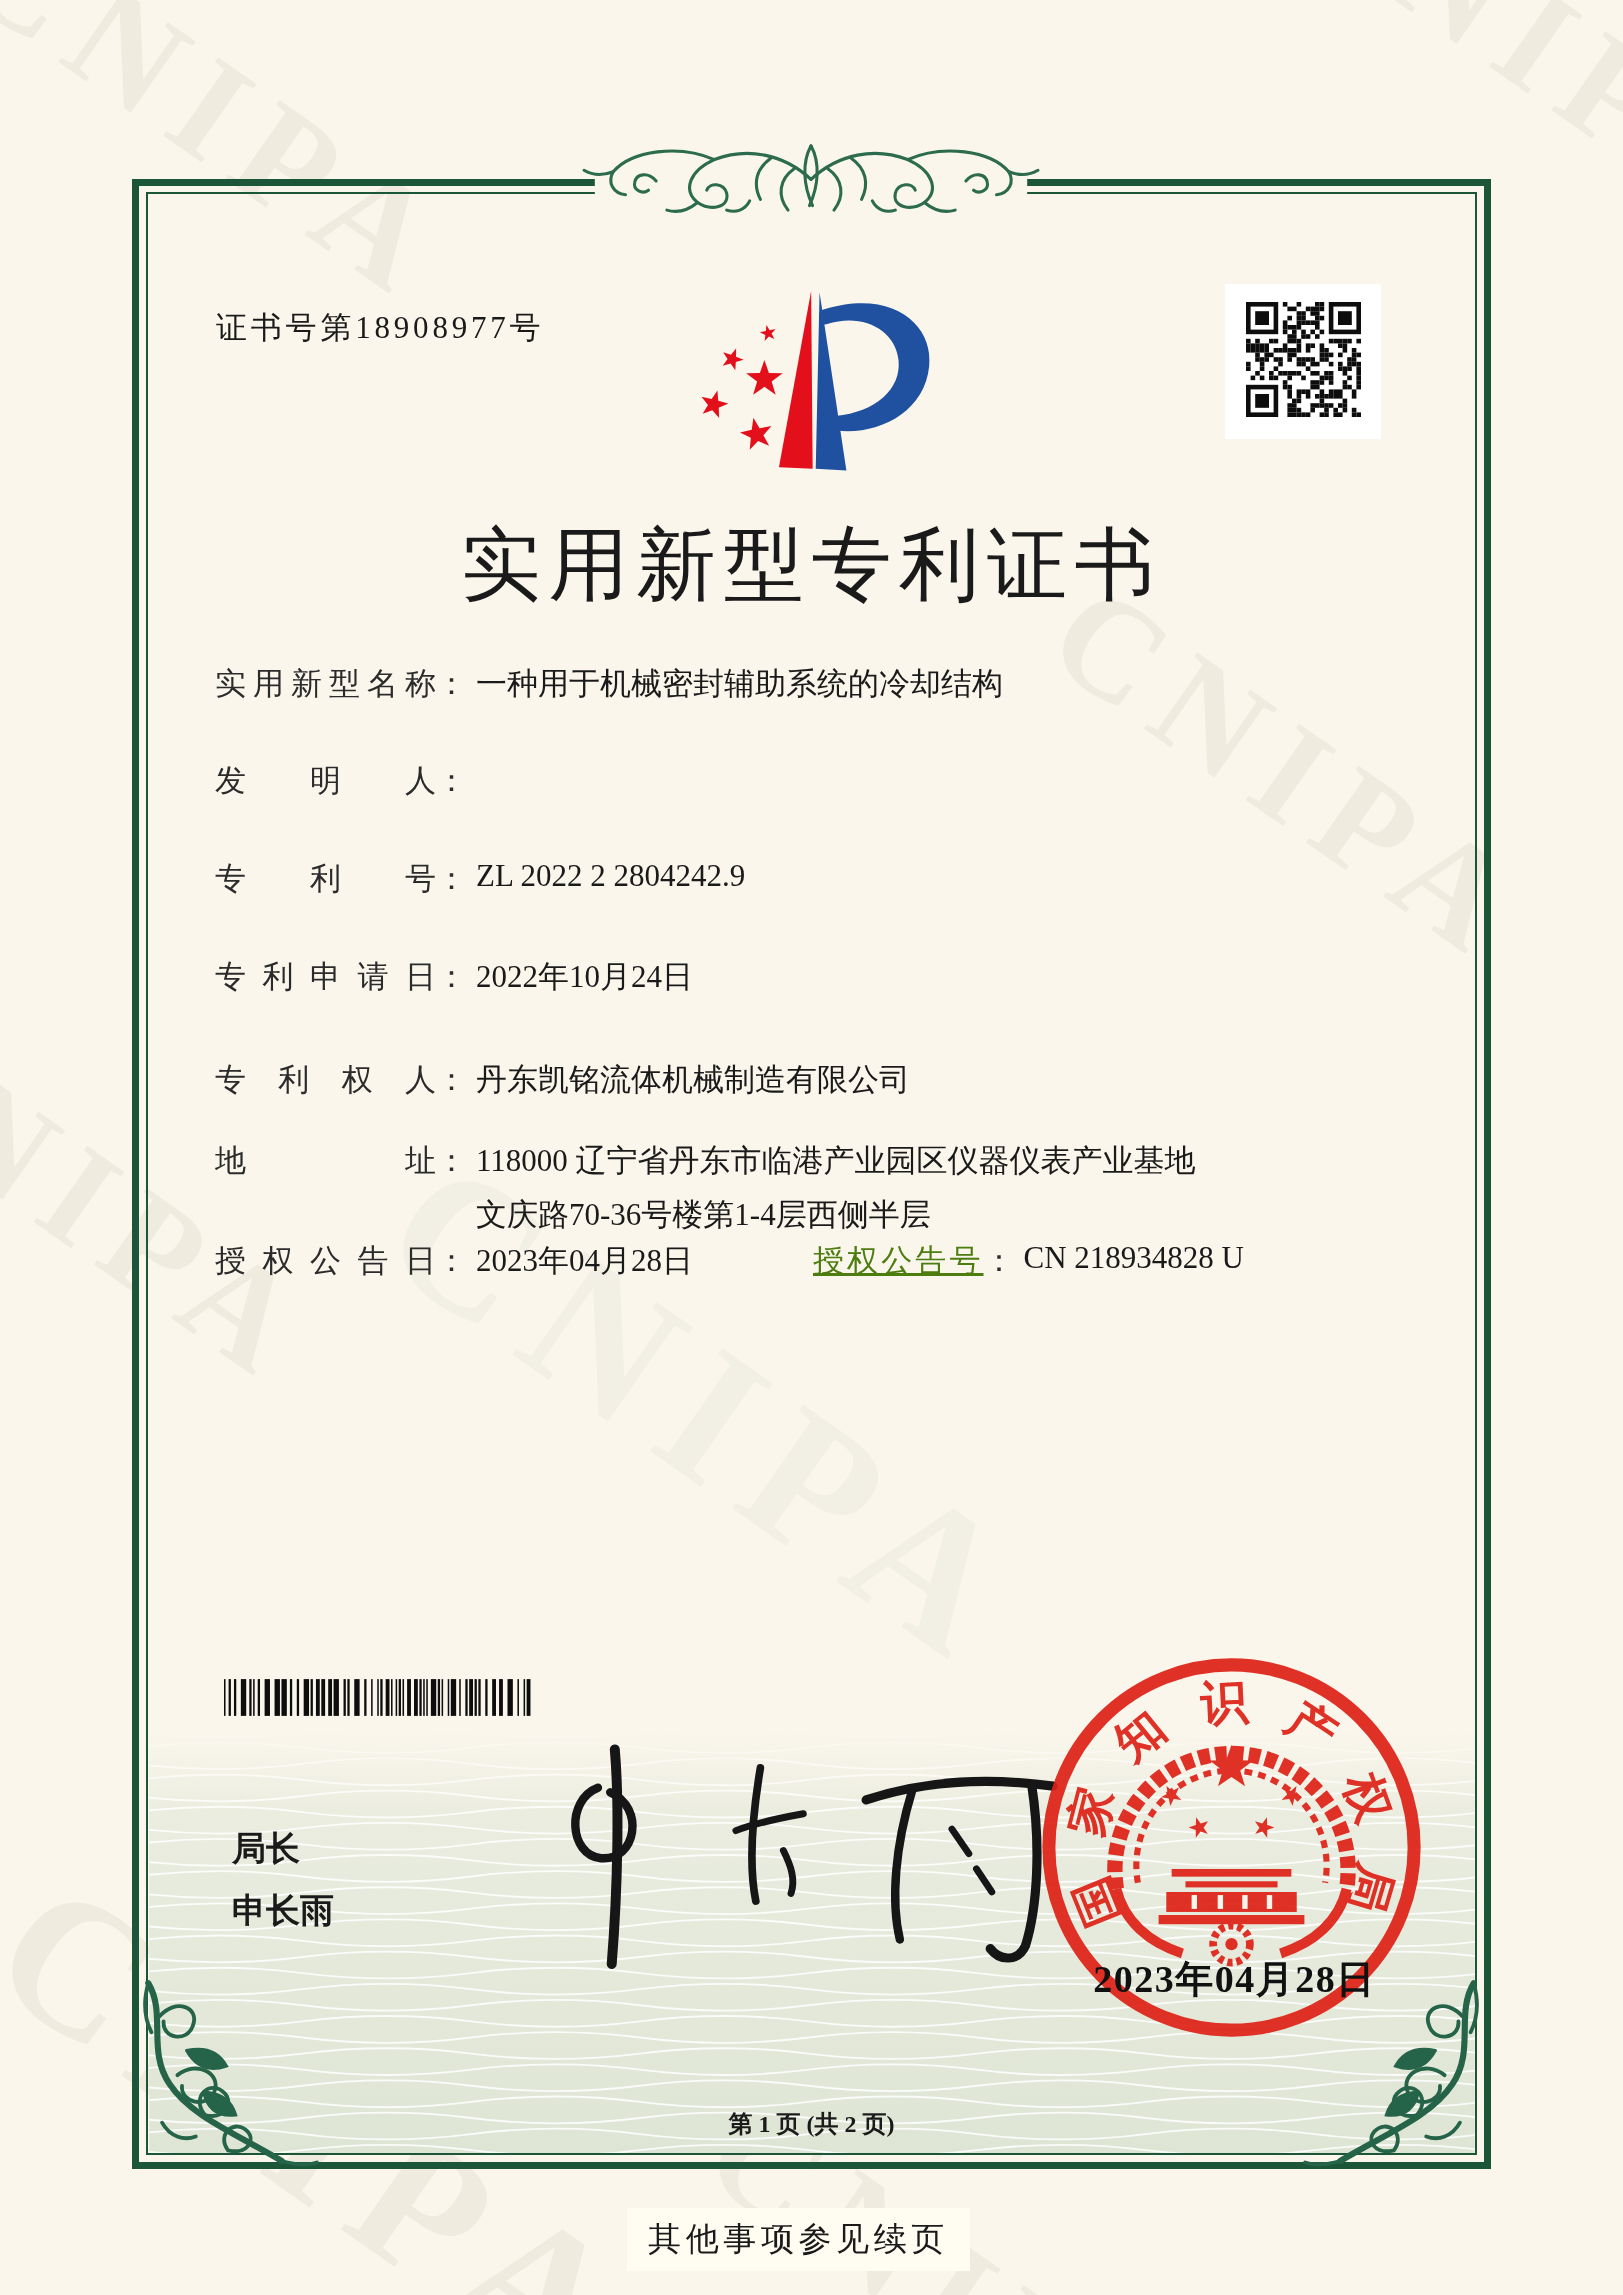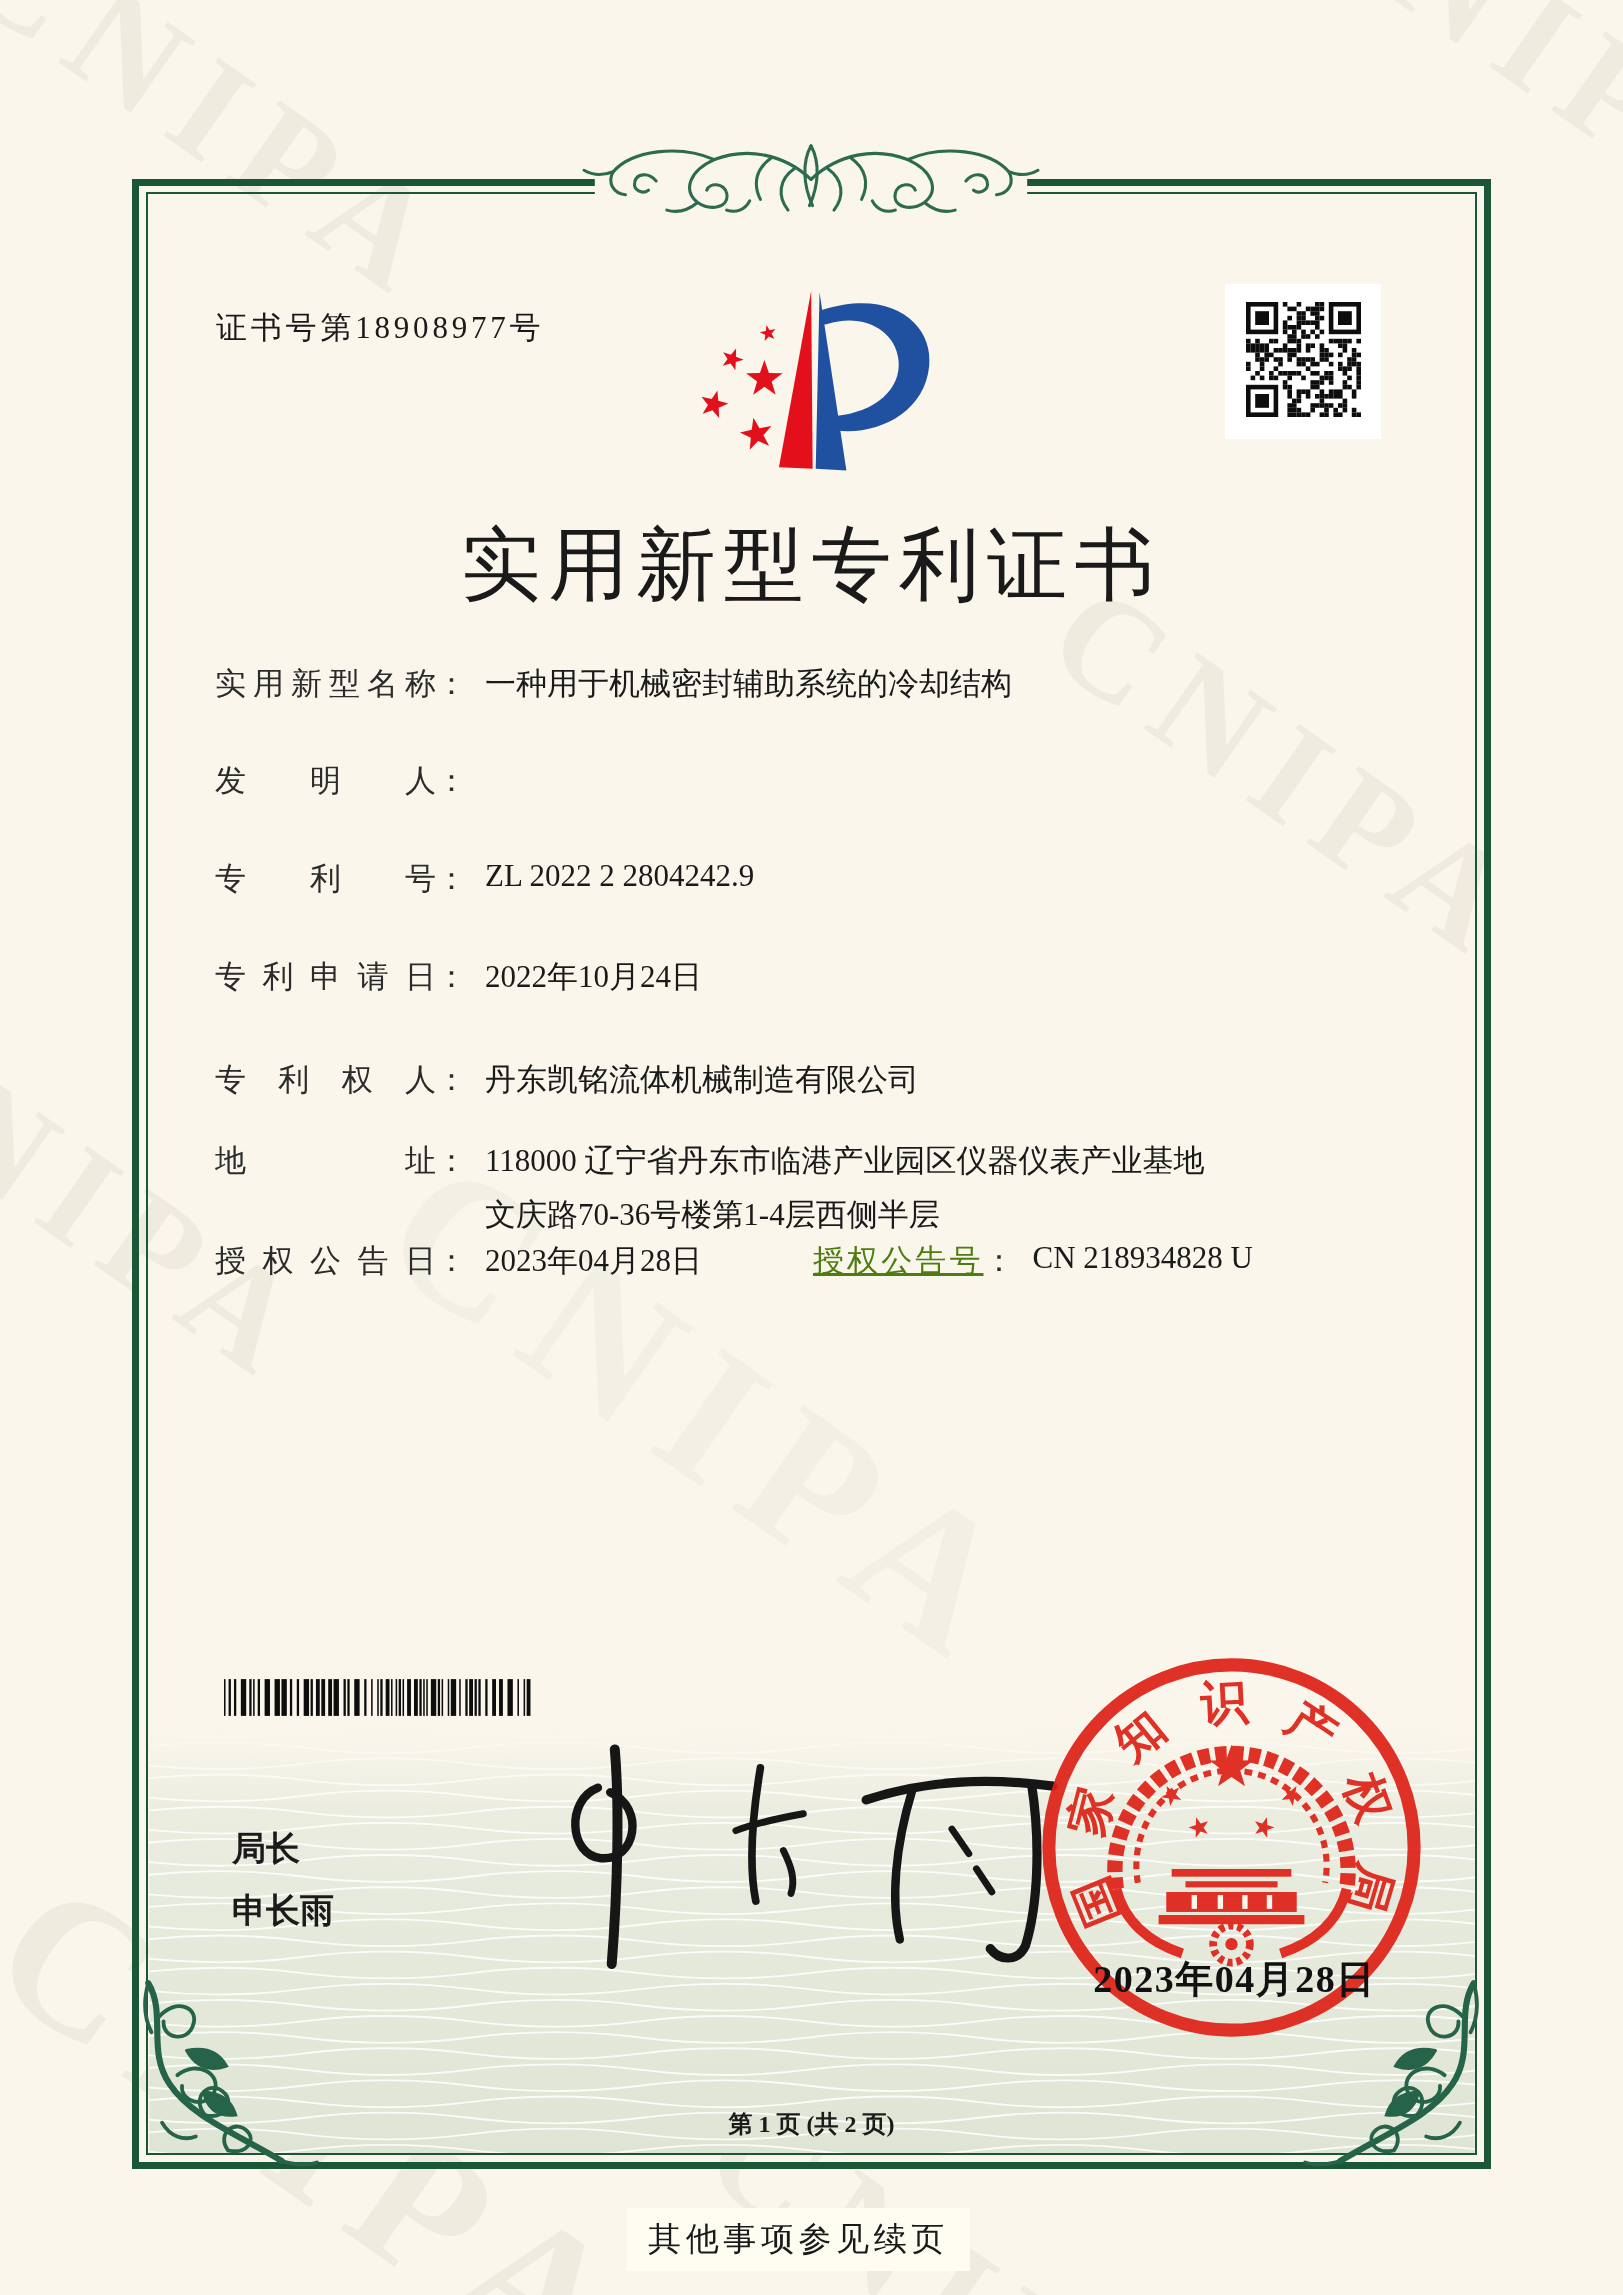--- a/index.html
+++ b/index.html
@@ -25,21 +25,21 @@
   
   .cert-no{position:absolute;left:216px;top:307px;font-size:31px;letter-spacing:3.8px;}
   .title{position:absolute;left:0;width:1623px;top:512px;text-align:center;
     font-size:80px;font-weight:normal;letter-spacing:7.7px;}
   
   .fields{position:absolute;left:215px;top:663px;width:1200px;font-size:31px;}
   .frow{position:absolute;left:0;display:flex;align-items:flex-start;white-space:nowrap;}
   .jlabel{display:flex;justify-content:space-between;width:221px;color:#2b2b2b;}
   .plabel{letter-spacing:3.1px;color:#4d7c0f;text-decoration:underline;}
   .colon{width:28px;color:#2b2b2b;}
-  .value{margin-left:21px;}
+  .value{margin-left:12px;}
   .addr2{margin-top:12.3px;}
   .pair2{position:absolute;left:598px;top:0;display:flex;white-space:nowrap;}
   
   .bodytext{position:absolute;left:215px;top:1323px;width:1198px;font-size:28px;
     line-height:44px;text-align:justify;}
   .bodytext p{margin:0;text-indent:2em;}
   .bodytext p + p{margin-top:9.2px;}
   
   .barcode{position:absolute;left:224px;top:1679px;}
   

